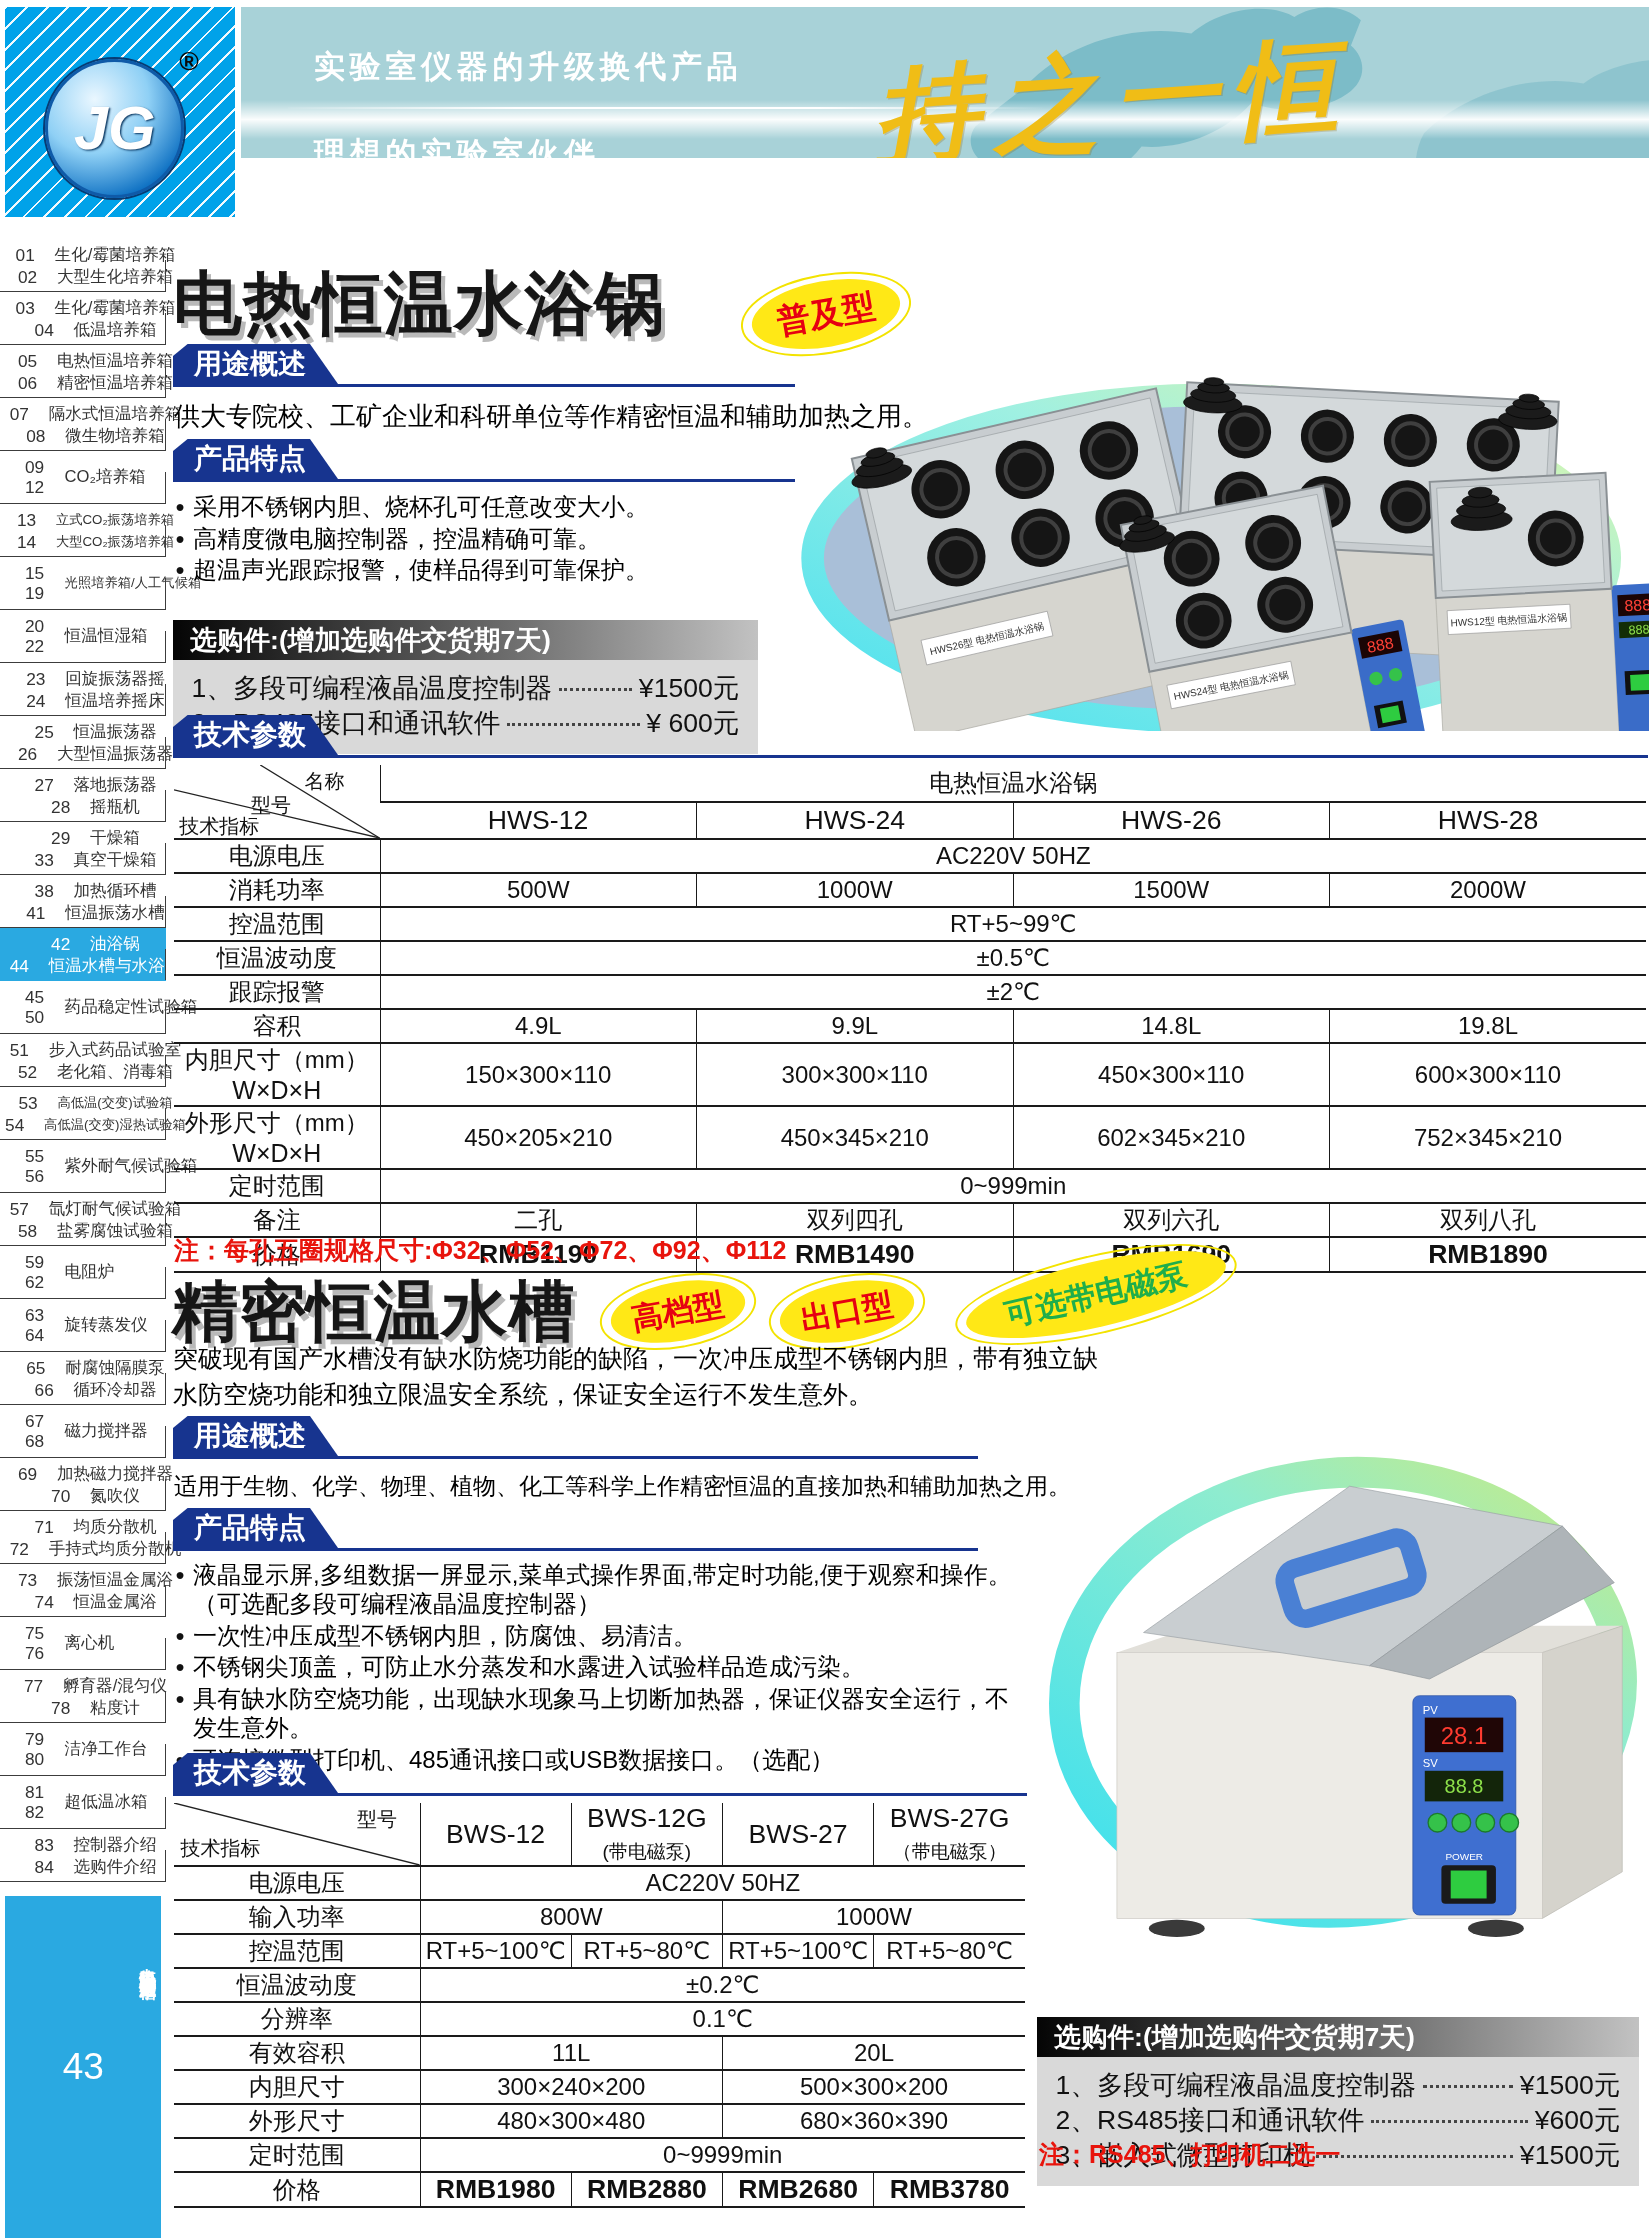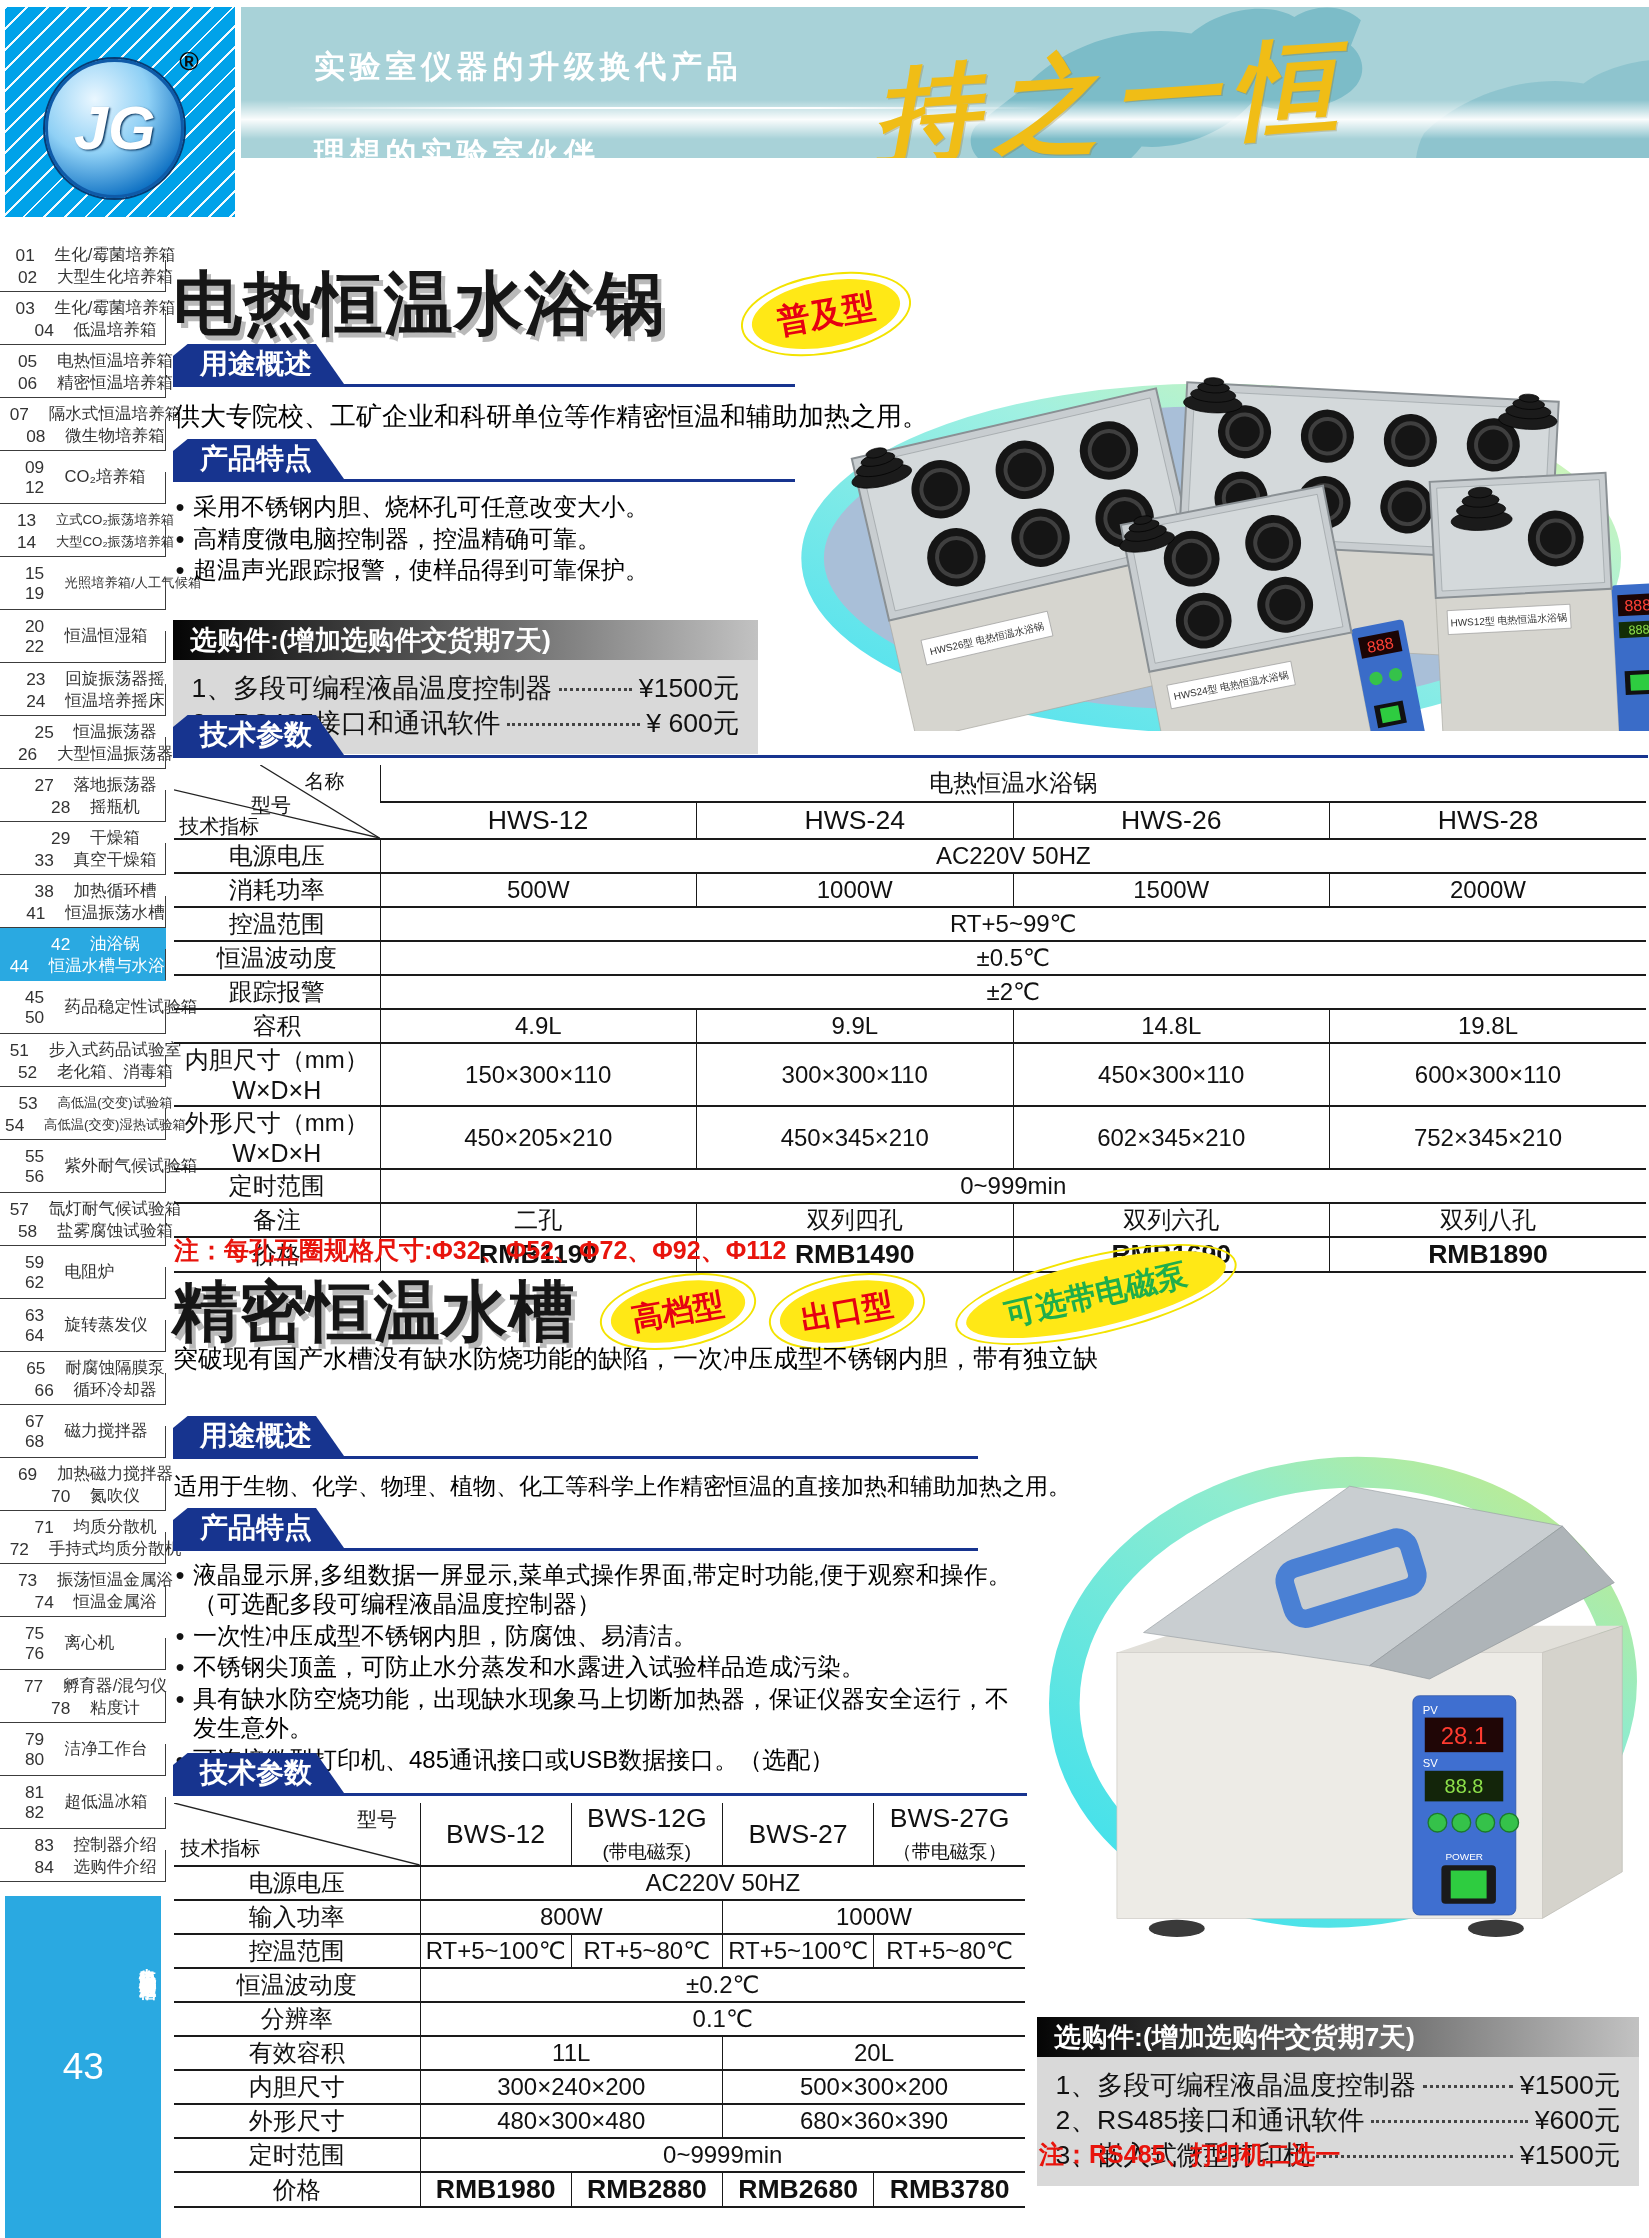--- a/index.html
+++ b/index.html
@@ -44,21 +44,21 @@
   .vtext{writing-mode:vertical-rl;text-orientation:upright;height:100%;width:100%;display:flex;justify-content:center;
     color:#fff;font-weight:bold;font-size:16.6px;line-height:20px;letter-spacing:1.3px;box-sizing:border-box;padding-top:2.7px;}
   .vtext span{margin:0 4px;}
   .page-box{position:absolute;left:5.3px;top:2029px;width:156px;height:209px;background:#2aa9e1;}
   .page-num{display:block;text-align:center;margin-top:17.3px;color:#fff;font-size:37px;}
 
   
   .big-title{position:absolute;font-weight:900;color:#161616;letter-spacing:1.3px;white-space:nowrap;
     text-shadow:4px 4.7px 0 rgba(115,115,115,.5);}
   .ban{position:absolute;height:40px;background:#17348f;color:#fff;font-size:28px;font-weight:bold;line-height:40px;
-    padding:0 32px 0 27px;clip-path:polygon(0 30%,14.6px 0,calc(100% - 28px) 0,100% 100%,0 100%);white-space:nowrap;}
+    padding:0 32px 0 21px;clip-path:polygon(0 30%,14.6px 0,calc(100% - 28px) 0,100% 100%,0 100%);white-space:nowrap;}
   .ban-line{position:absolute;height:3.3px;background:#17348f;}
   .body-text{position:absolute;font-size:26px;color:#000;white-space:nowrap;}
   .feat-list{position:absolute;}
   .feat{display:flex;align-items:flex-start;margin-bottom:2.7px;}
   .feat .dot{font-size:16px;line-height:29px;margin:0 8px 0 1.3px;flex:0 0 auto;}
   .feat .ftxt{font-size:24px;line-height:29px;color:#000;}
   .badge{position:absolute;display:flex;align-items:center;justify-content:center;background:#ffe816;border-radius:50%;
     color:#e60012;font-weight:900;transform:rotate(-10deg);}
   .badge::after{content:"";position:absolute;inset:-6.6px -10.6px;border:2.7px solid #f3e300;border-radius:50%;}
   .badge.green{color:#1fae4b;transform:rotate(-13deg);}
@@ -693,20 +693,21 @@
       <text x="108" y="219" font-size="15" fill="#333" text-anchor="middle">HWS12型 电热恒温水浴锅</text>
     </g>
   </svg>
 
   <div class="big-title" style="left:172px;top:1267px;font-size:66px;">精密恒温水槽</div>
   <div class="badge" style="left:610px;top:1282px;width:136px;height:59px;font-size:31px;">高档型</div>
   <div class="badge" style="left:779px;top:1282px;width:136px;height:59px;font-size:31px;">出口型</div>
   <div class="badge green" style="left:963px;top:1262px;width:266px;height:65px;font-size:31px;">可选带电磁泵</div>
 
   <div class="body-text" style="left:173px;top:1342px;font-size:25px;">突破现有国产水槽没有缺水防烧功能的缺陷，一次冲压成型不锈钢内胆，带有独立缺</div>
+  <div class="body-text" style="left:173px;top:1378px;font-size:25px;">水防空烧功能和独立限温安全系统，保证安全运行不发生意外。</div>
 
   <div class="ban" style="left:173px;top:1416px;">用途概述</div>
   <div class="ban-line" style="left:173px;top:1456px;width:805px;"></div>
   <div class="body-text" style="left:174px;top:1471px;font-size:23px;">适用于生物、化学、物理、植物、化工等科学上作精密恒温的直接加热和辅助加热之用。</div>
 
   <div class="ban" style="left:173px;top:1508px;">产品特点</div>
   <div class="ban-line" style="left:173px;top:1548px;width:805px;"></div>
   <div class="feat-list" style="left:174px;top:1560px;width:858px;">
       <div class="feat">
         <span class="dot">●</span>

